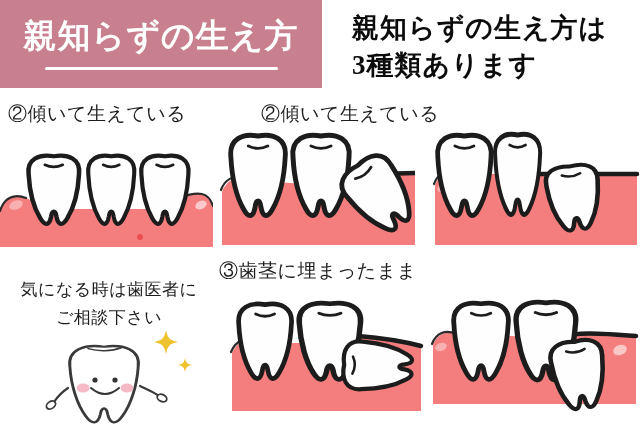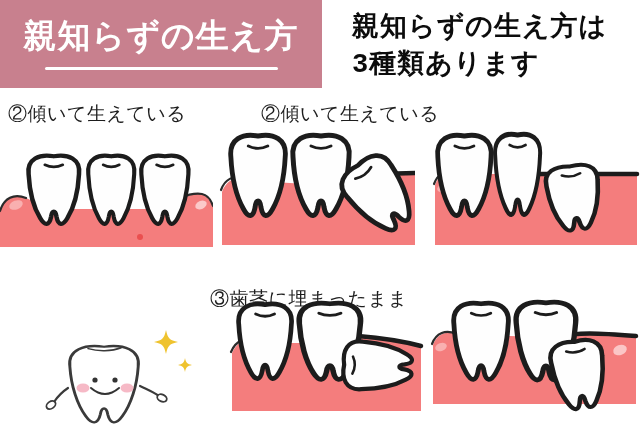--- a/index.html
+++ b/index.html
@@ -16,31 +16,31 @@
   .banner-title{
     margin-top:14px;color:#ffffff;font-size:33px;font-weight:600;
     letter-spacing:1px;white-space:nowrap;
   }
   .banner-underline{
     margin-top:8px;width:233px;height:3px;background:#ffffff;border-radius:2px;
   }
   
   .heading{
     left:352px;top:10px;width:280px;color:#0c0c0c;
-    font-family:Liberation Mono, monospace;
+    font-family:Liberation Serif, serif;
     font-size:27px;font-weight:600;line-height:37px;letter-spacing:1px;
     white-space:nowrap;
   }
   
   .label{
     color:#1d1d1d;font-size:19px;font-weight:500;white-space:nowrap;letter-spacing:0.5px;
   }
   .label1{left:8px;top:101px;}
   .label2{left:228px;top:101px;margin-left:33px;}
-  .label3{left:210px;top:258px;margin-top:28px;}
+  .label3{left:219px;top:258px;}
   
   .consult{
     left:0;top:276px;width:218px;text-align:center;color:#1d1d1d;
     font-size:17px;font-weight:500;line-height:28px;letter-spacing:0.5px;
   }
   svg{display:block;}
 </style>
 </head>
 <body>
 
@@ -112,20 +112,22 @@
   <path d="M4,49 C8,38 18,34 28,39" fill="none" stroke="#2b2b2b" stroke-width="2.2" stroke-linecap="round"></path>
   <path d="M132,42 C148,37 170,38 208,41" fill="none" stroke="#1c1c1c" stroke-width="4.5" stroke-linecap="round"></path>
   <ellipse cx="13" cy="52" rx="6" ry="4" fill="#f9b0b0" transform="rotate(-20 13 52)"></ellipse>
   <ellipse cx="192" cy="55" rx="7" ry="5" fill="#fbc6c6" transform="rotate(-20 192 55)"></ellipse>
   <use href="#tooth" transform="translate(22,4) scale(0.97,0.95)"></use>
   <use href="#tooth" transform="translate(84,3) scale(1.06,0.97)"></use>
   <use href="#tooth" transform="translate(151,81) rotate(-8) scale(0.92,0.84) translate(-32,-46)"></use>
 </svg>
 
 <div class="abs consult">
+  <div>気になる時は歯医者に</div>
+  <div>ご相談下さい</div>
 </div>
 
 <svg class="abs" style="left:38px;top:328px;" width="165" height="100" viewBox="0 0 165 100">
 
   <path d="M30,60 C24,64 20,68 16,74" fill="none" stroke="#3a3a3a" stroke-width="2.2" stroke-linecap="round"></path>
   <ellipse cx="13" cy="77" rx="5" ry="3.5" fill="#ffffff" stroke="#3a3a3a" stroke-width="1.8" transform="rotate(-35 13 77)"></ellipse>
   <path d="M102,58 C110,62 115,64 121,68" fill="none" stroke="#3a3a3a" stroke-width="2.2" stroke-linecap="round"></path>
   <ellipse cx="124" cy="70" rx="5" ry="3.5" fill="#ffffff" stroke="#3a3a3a" stroke-width="1.8" transform="rotate(25 124 70)"></ellipse>
 
   <g transform="translate(27,14) scale(1.22,0.95)">

